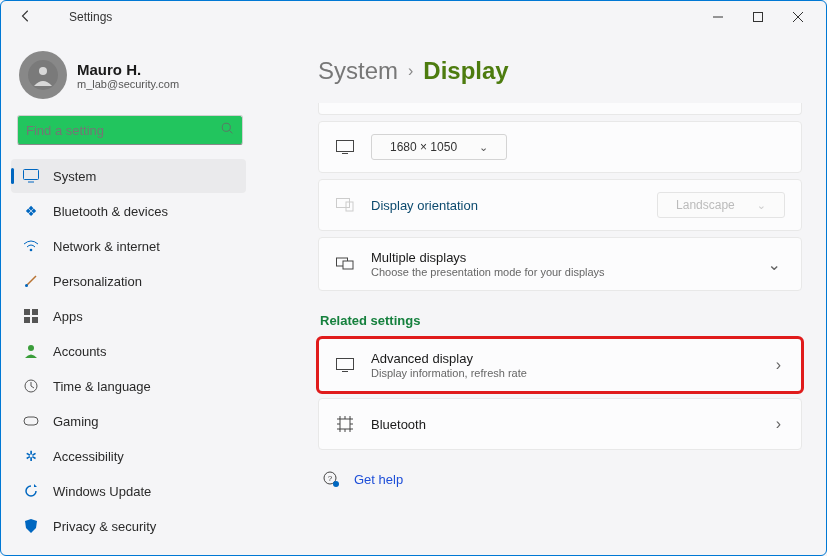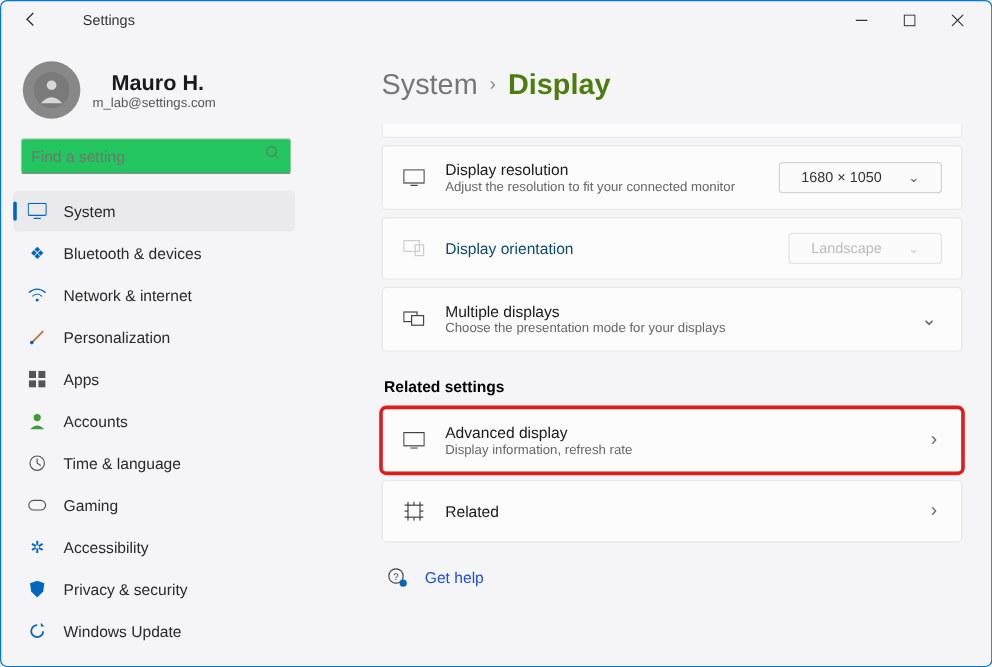--- a/index.html
+++ b/index.html
@@ -10,21 +10,21 @@
 .titlebar-left { display: flex; align-items: center; gap: 12px; padding-left: 10px; }
 .back-arrow { width: 16px; height: 16px; cursor: pointer; }
 .title-text { font-size: 12px; color: #333; margin-left: 22px; }
 .titlebar-right { margin-left: auto; display: flex; }
 .win-btn { width: 40px; height: 28px; display: flex; align-items: center; justify-content: center; cursor: pointer; }
 
 
 .sidebar { position: absolute; left: 0; top: 40px; width: 255px; padding: 6px 10px 10px 10px; }
 .profile { display: flex; align-items: center; gap: 10px; padding: 4px 8px 16px 8px; }
 .avatar { width: 48px; height: 48px; border-radius: 50%; background: #888; display:flex; align-items:center; justify-content:center; }
-.profile-name { font-size: 18px; font-weight: 600; color: #1a1a1a; margin-left: 16px; }
+.profile-name { font-size: 15px; font-weight: 600; color: #1a1a1a; }
 .profile-email { font-size: 11px; color: #555; }
 .search-box { width: 226px; height: 30px; background: #22c55e; border: 1px solid #d0d0d0; border-radius: 3px; display: flex; align-items: center; padding: 0 8px; margin: 0 0 14px 6px; border-bottom: 1px solid #888;}
 .search-box input { flex: 1; border: none; outline: none; font-size: 13px; background: transparent; color: #555; }
 .search-box .sicon { color: #666; }
 
 .nav { display: flex; flex-direction: column; gap: 1px; }
 .nav-item { display: flex; align-items: center; gap: 14px; height: 34px; padding: 0 12px; border-radius: 4px; cursor: pointer; font-size: 13px; color: #2a2a2a; position: relative; }
 .nav-item.selected { background: #eaeaec; }
 .nav-item.selected::before { content:""; position:absolute; left:0; top:9px; bottom:9px; width:3px; background:#0067c0; border-radius: 2px;}
 .nav-icon { width: 16px; height: 16px; display:flex; align-items:center; justify-content:center; font-size:14px; }
@@ -44,21 +44,21 @@
 .card-text { flex: 1; }
 .card-title { font-size: 13px; color: #1a1a1a; }
 .card-title.dim { color: #0c4a6e; }
 .card-sub { font-size: 11px; color: #666; margin-top:1px;}
 .combo { border: 1px solid #d4d4d4; border-radius: 3px; padding: 5px 18px; font-size: 12px; display: flex; align-items: center; gap: 22px; background:#fbfbfb; color:#333;}
 .combo.dim { color:#bbb; border-color:#e4e4e4;}
 .chev { color:#555; font-size:11px;}
 .chev.dim{color:#ccc;}
 .expand-chev { color:#666; padding:0 4px;}
 
-.section-label { font-size: 13px; font-weight: 600; color: #000000; margin: 22px 0 10px 2px; }
+.section-label { font-size: 13px; font-weight: 600; color: #15803d; margin: 22px 0 10px 2px; }
 
 .highlight-red { outline: 3px solid #e01b1b; outline-offset: -1px; }
 
 .help-row { display:flex; align-items:center; gap:14px; margin-top:20px; padding-left:4px;}
 .help-text { font-size:13px; color:#1d4ed8; cursor:pointer;}
 .help-icon { position:relative; width:18px; height:18px;}
 </style>
 </head>
 <body>
 
@@ -94,21 +94,21 @@
   <div class="profile">
     <div class="avatar">
       <svg width="30" height="30" viewBox="0 0 30 30">
           <circle cx="15" cy="15" r="15" fill="#7a7a7a"></circle>
           <circle cx="15" cy="11" r="4" fill="#d8d8d8"></circle>
           <path d="M6 26 Q15 16 24 26" fill="#d8d8d8"></path>
         </svg>
     </div>
     <div>
       <div class="profile-name">Mauro H.</div>
-      <div class="profile-email">m_lab@settings.com</div>
+      <div class="profile-email">m_lab@security.com</div>
     </div>
   </div>
 
   <div class="search-box">
     <input type="text" placeholder="Find a setting" style="">
     <span class="sicon"><svg width="13" height="13" viewBox="0 0 16 16">
           <circle cx="6.5" cy="6.5" r="5" stroke="#666" fill="none" stroke-width="1"></circle>
           <line x1="10.5" y1="10.5" x2="14" y2="14" stroke="#666" stroke-width="1"></line>
         </svg></span>
   </div>
@@ -182,34 +182,34 @@
           </svg>
         </span>
       <span>Gaming</span>
     </div>
     <div class="nav-item">
       <span class="nav-icon" style="color:#0067c0">✲</span>
       <span>Accessibility</span>
     </div>
     <div class="nav-item">
       <span class="nav-icon">
+          <svg width="14" height="14" viewBox="0 0 14 14">
+            <path d="M12 7 A5 5 0 1 1 7 2" stroke="#0067c0" fill="none" stroke-width="1.5"></path>
+            <path d="M10 0 L13 3 L10 3 Z" fill="#0067c0"></path>
+          </svg>
+        </span>
+      <span>Windows Update</span>
+    </div>
+    <div class="nav-item">
+      <span class="nav-icon">
           <svg width="12" height="14" viewBox="0 0 12 14">
             <path d="M6 0 L12 2 L11 9 Q6 14 6 14 Q6 14 1 9 L0 2 Z" fill="#0067c0"></path>
           </svg>
         </span>
       <span>Privacy &amp; security</span>
-    </div>
-    <div class="nav-item">
-      <span class="nav-icon">
-          <svg width="14" height="14" viewBox="0 0 14 14">
-            <path d="M12 7 A5 5 0 1 1 7 2" stroke="#0067c0" fill="none" stroke-width="1.5"></path>
-            <path d="M10 0 L13 3 L10 3 Z" fill="#0067c0"></path>
-          </svg>
-        </span>
-      <span>Windows Update</span>
     </div>
   </div>
 </div>
 
 <div class="main">
   <div class="breadcrumb">
     <span class="bc-parent">System</span>
     <span class="bc-sep">›</span>
     <span class="bc-current">Display</span>
   </div>
@@ -217,24 +217,20 @@
   <div class="card partial-top"></div>
 
   <div class="card">
     <div class="card-row">
       <div class="card-icon">
           <svg width="18" height="14" viewBox="0 0 18 14">
             <rect x="0.5" y="0.5" width="17" height="11" stroke="#444" fill="none"></rect>
             <line x1="6" y1="13.5" x2="12" y2="13.5" stroke="#444"></line>
           </svg>
         </div>
-      <div class="card-text">
-        <div class="card-title">Display resolution</div>
-        <div class="card-sub">Adjust the resolution to fit your connected monitor</div>
-      </div>
       <div class="combo">
         <span>1680 × 1050</span>
         <span class="chev">⌄</span>
       </div>
     </div>
   </div>
 
   <div class="card">
     <div class="card-row">
       <div class="card-icon dim">
@@ -300,21 +296,21 @@
             <line x1="13" y1="13" x2="13" y2="16" stroke="#444"></line>
             <line x1="0" y1="3" x2="3" y2="3" stroke="#444"></line>
             <line x1="0" y1="8" x2="3" y2="8" stroke="#444"></line>
             <line x1="0" y1="13" x2="3" y2="13" stroke="#444"></line>
             <line x1="13" y1="3" x2="16" y2="3" stroke="#444"></line>
             <line x1="13" y1="8" x2="16" y2="8" stroke="#444"></line>
             <line x1="13" y1="13" x2="16" y2="13" stroke="#444"></line>
           </svg>
         </div>
       <div class="card-text">
-        <div class="card-title">Related</div>
+        <div class="card-title">Bluetooth</div>
       </div>
       <span class="expand-chev">›</span>
     </div>
   </div>
 
   <div class="help-row">
     <div class="help-icon"><svg width="18" height="18" viewBox="0 0 18 18">
           <circle cx="8" cy="8" r="6" stroke="#444" fill="none"></circle>
           <text x="8" y="11" font-size="8" text-anchor="middle" fill="#444">?</text>
           <circle cx="14" cy="14" r="3" fill="#0067c0"></circle>

